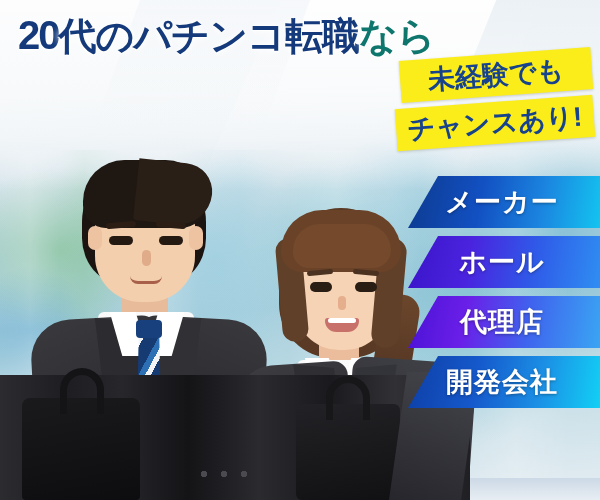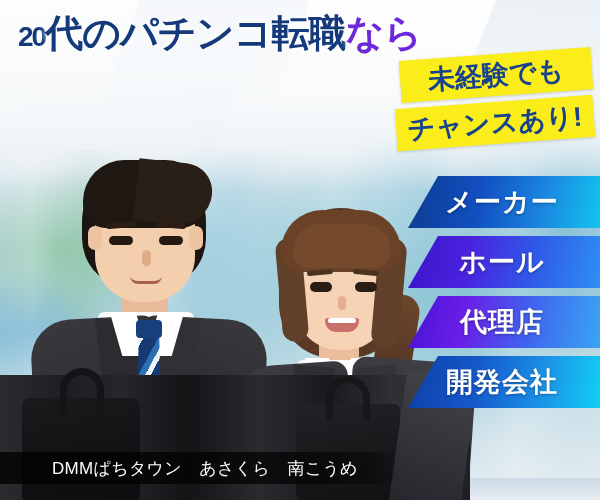--- a/index.html
+++ b/index.html
@@ -149,22 +149,22 @@
   
   .headline {
     position:absolute; left:18px; top:14px;
     font-size:38px; line-height:1.05;
     font-weight:bold;
     color:#143a7b;
     letter-spacing:-1px;
     white-space:nowrap;
     text-shadow:0 1px 0 rgba(255,255,255,.95), 0 0 7px rgba(255,255,255,.95), 0 2px 10px rgba(255,255,255,.8);
   }
-  .headline .num { font-size:28px; letter-spacing:-2px; }
-  .headline .nara { color:#6d28d9; }
+  .headline .num { font-size:40px; letter-spacing:-2px; }
+  .headline .nara { color:#0f766e; }
 
   .logo {
     position:absolute; left:26px; top:72px;
     font-size:57px; line-height:1;
     font-weight:bold; font-style:italic;
     letter-spacing:1px;
     color:#17438f;
     white-space:nowrap;
     text-shadow:0 0 9px rgba(255,255,255,.95), 0 1px 0 rgba(255,255,255,.9), 0 2px 12px rgba(255,255,255,.75);
   }
@@ -310,17 +310,14 @@
     <div class="band band2">チャンスあり!</div>
   </div>
 
   <div class="cats">
     <div class="cat c1">メーカー</div>
     <div class="cat c2">ホール</div>
     <div class="cat c4">代理店</div>
     <div class="cat c5">開発会社</div>
   </div>
 
-  <div class="credit">
-    <span class="txt">DMMぱちタウン　あさくら　南こうめ</span>
-  </div>
 
 </div>
 
 </body></html>

